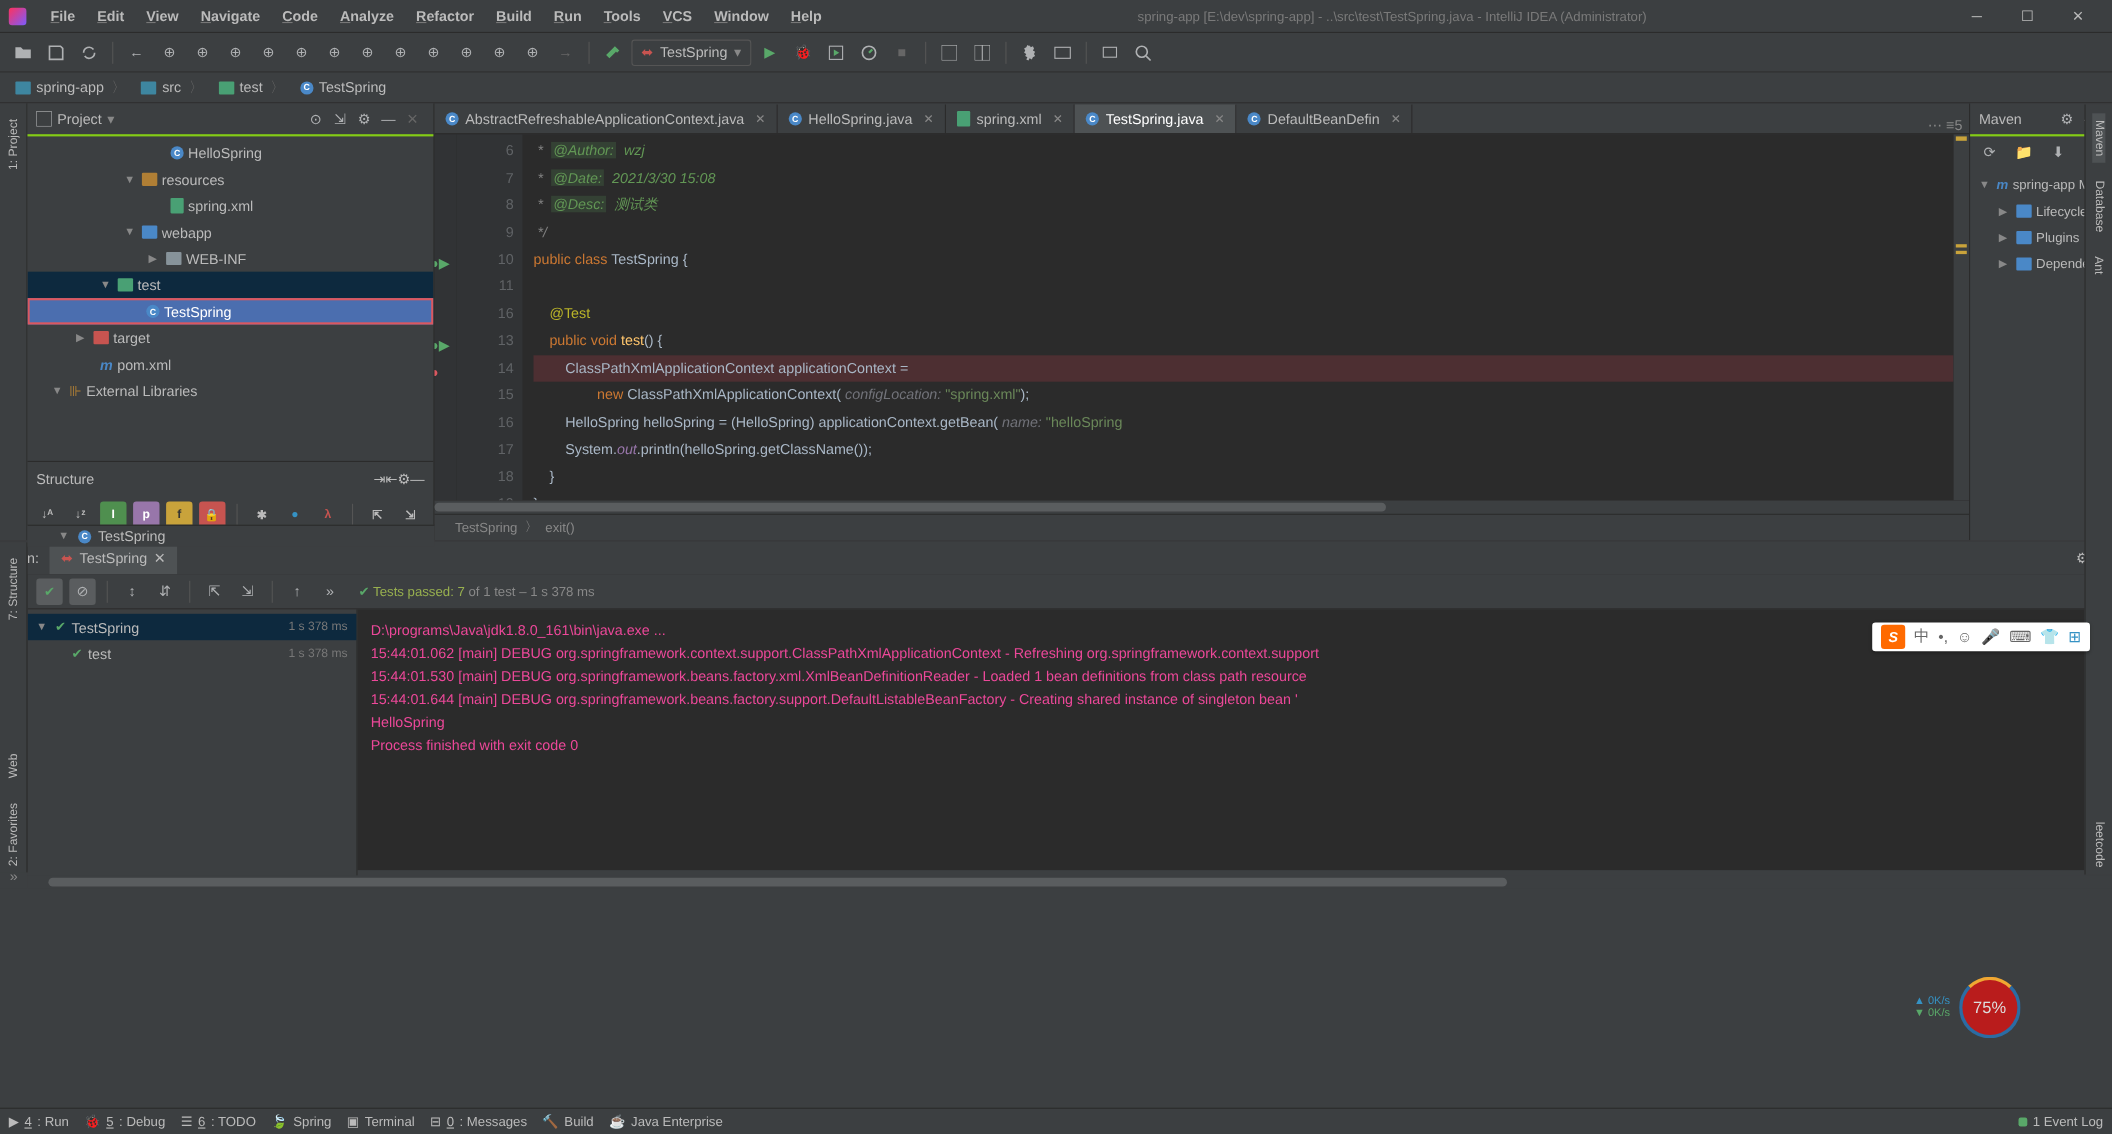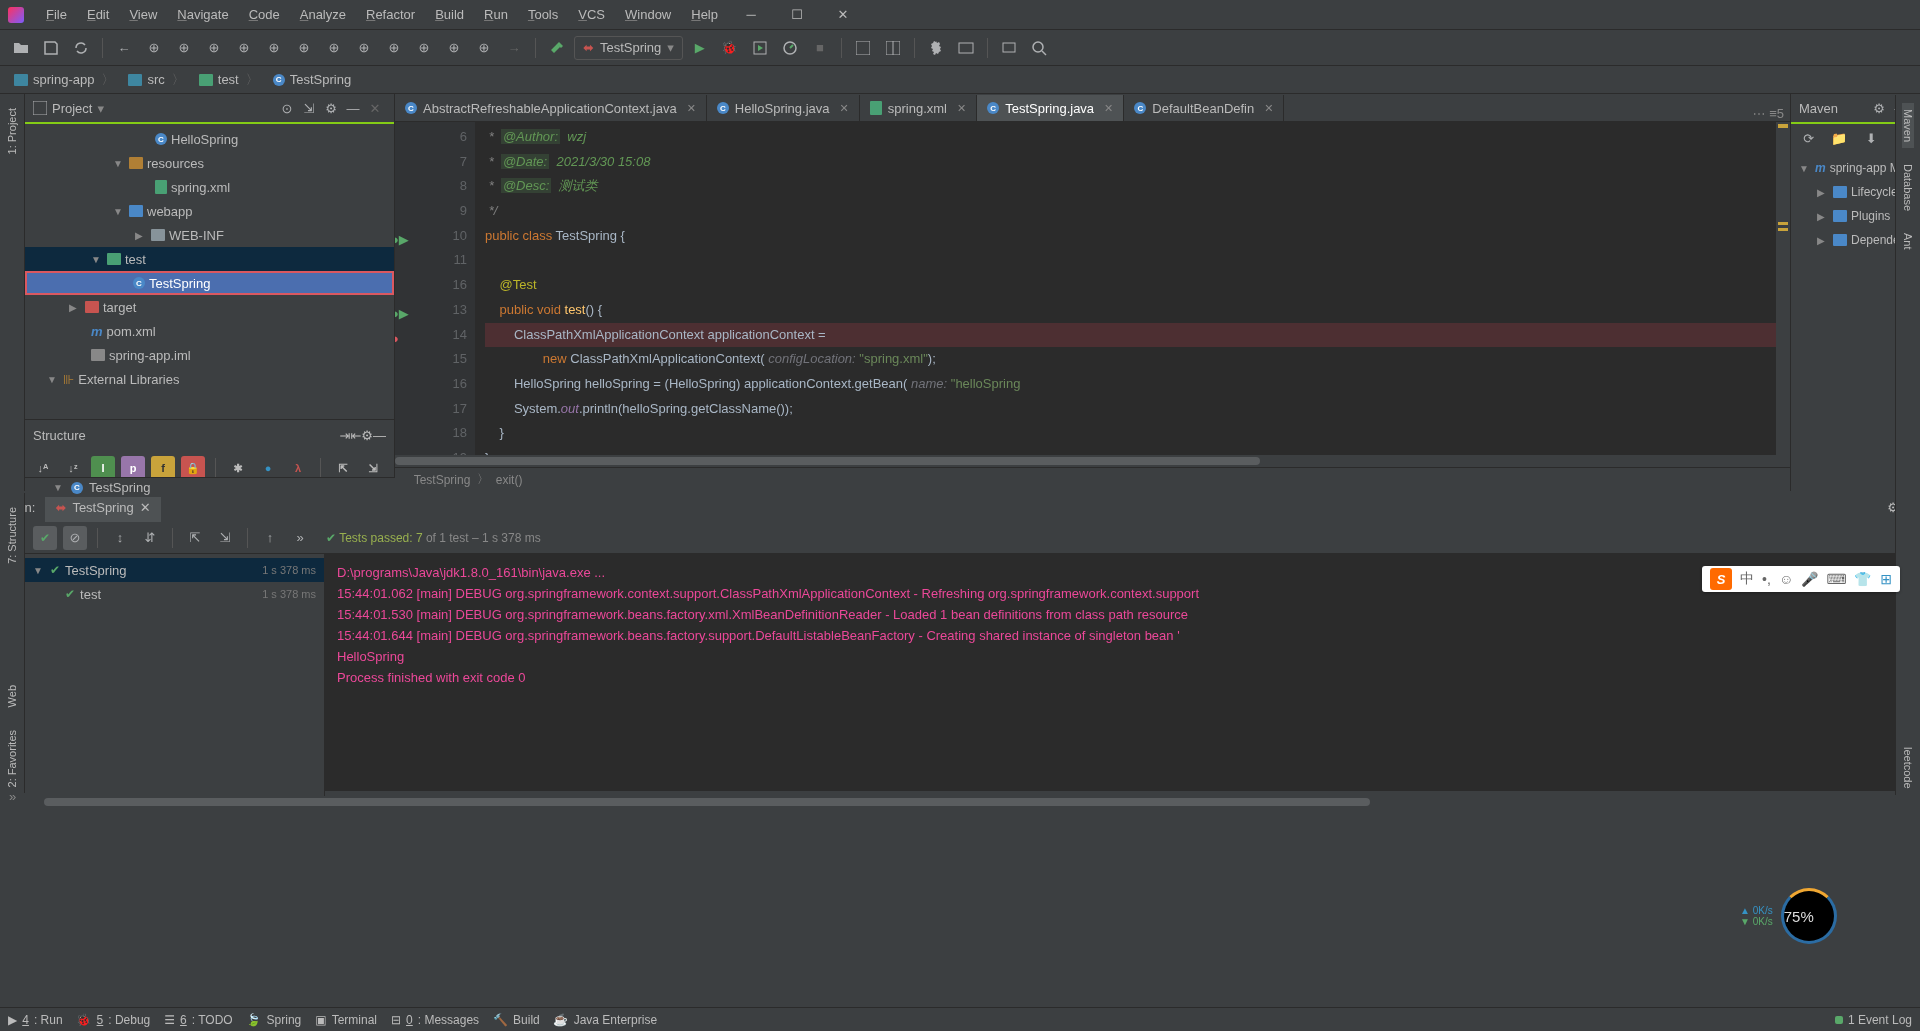--- a/index.html
+++ b/index.html
@@ -1,19 +1,19 @@
 <!DOCTYPE html>
 <html><head>
 <meta charset="utf-8">
 <style>
 * { margin:0; padding:0; box-sizing:border-box; font-family:"Segoe UI",Arial,sans-serif; user-select:none; }
 body { background:#3c3f41; color:#bbb; font-size:13px; width:1920px; height:1031px; overflow:hidden; position:relative; }
 .titlebar { height:30px; background:#3c3f41; display:flex; align-items:center; padding:0 8px; border-bottom:1px solid #2b2b2b; }
 .titlebar .logo { width:16px; height:16px; background:linear-gradient(135deg,#fe315d,#7b5cff); border-radius:3px; margin-right:12px; }
-.titlebar .menu-item { padding:0 10px; color:#bbb; cursor:pointer; height:30px; line-height:30px; }
+.titlebar .menu-item { padding:0 10px; color:#bbb; cursor:pointer; height:30px; line-height:30px;font-weight:bold; }
 .titlebar .menu-item u { text-decoration:underline; text-decoration-color:#777; }
 .titlebar .title { flex:1; text-align:center; color:#7a7a7a; font-size:12px; }
 .titlebar .winbtn { width:46px; height:30px; display:flex; align-items:center; justify-content:center; color:#bbb; }
 .toolbar { height:36px; background:#3c3f41; display:flex; align-items:center; padding:0 8px; gap:4px; border-bottom:1px solid #2b2b2b; }
 .tbtn { width:26px; height:26px; display:flex; align-items:center; justify-content:center; color:#afb1b3; border-radius:3px; }
 .tsep { width:1px; height:20px; background:#555; margin:0 4px; }
 .run-combo { height:24px; background:#3c3f41; border:1px solid #555; border-radius:3px; padding:0 8px; display:flex; align-items:center; gap:6px; }
 .navbar { height:28px; background:#3c3f41; display:flex; align-items:center; padding:0 8px; border-bottom:1px solid #2b2b2b; }
 .crumb { display:flex; align-items:center; gap:5px; padding:0 6px; color:#bbb; }
 .crumb .chev { color:#666; margin:0 2px; }
@@ -84,21 +84,21 @@
 .check { color:#59a869; font-size:12px; }
 .console { flex:1; padding:8px 0 8px 12px; font-family:Consolas,monospace; font-size:13px; line-height:21px; color:#ec4899; white-space:pre; overflow:hidden; position:relative; }
 .statusbar { position:absolute; bottom:0; left:0; right:0; height:24px; background:#3c3f41; border-top:1px solid #2b2b2b; display:flex; align-items:center; padding:0 8px; gap:14px; font-size:12px; }
 .sitem { display:flex; align-items:center; gap:5px; color:#bbb; }
 .sitem u { text-decoration:underline; }
 .ime-bar { position:absolute; right:20px; top:566px; height:26px; background:#fff; border-radius:3px; display:flex; align-items:center; gap:8px; padding:0 8px; z-index:100; box-shadow:0 1px 3px rgba(0,0,0,.3); }
 .ime-bar .seg { color:#666; font-size:14px; }
 .ime-bar .s-badge { width:22px; height:22px; background:#ff6a00; color:#fff; border-radius:3px; display:flex; align-items:center; justify-content:center; font-weight:bold; font-style:italic; }
 .perf-widget { position:absolute; right:40px; bottom:80px; width:140px; height:70px; display:flex; align-items:center; gap:8px; z-index:50; }
 .perf-widget .rows { font-size:10px; color:#aaa; }
-.perf-widget .ring { width:56px; height:56px; border-radius:50%; border:3px solid #2b6ca3; border-top-color:#f0a732; display:flex; align-items:center; justify-content:flex-start; color:#ddd; font-size:15px; background:#000000; }
+.perf-widget .ring { width:56px; height:56px; border-radius:50%; border:3px solid #2b6ca3; border-top-color:#f0a732; display:flex; align-items:center; justify-content:center; color:#ddd; font-size:15px; background:#b91c1c; }
 .scrollbar-h { height:12px; background:#3c3f41; position:relative; }
 .scrollbar-h .thumb { position:absolute; top:2px; height:8px; background:#5a5d5f; border-radius:4px; }
 .folder-teal { width:14px; height:12px; background:#3e86a0; border-radius:1px; }
 svg { display:block; }
 </style>
 </head>
 <body>
 
 <div class="titlebar">
   <div class="logo"></div>
@@ -110,20 +110,21 @@
       <div class="menu-item"><u>C</u>ode</div>
       <div class="menu-item"><u>A</u>nalyze</div>
       <div class="menu-item"><u>R</u>efactor</div>
       <div class="menu-item"><u>B</u>uild</div>
       <div class="menu-item"><u>R</u>un</div>
       <div class="menu-item"><u>T</u>ools</div>
       <div class="menu-item"><u>V</u>CS</div>
       <div class="menu-item"><u>W</u>indow</div>
       <div class="menu-item"><u>H</u>elp</div>
     </div>
+  <div class="title">spring-app [E:\dev\spring-app] - ..\src\test\TestSpring.java - IntelliJ IDEA (Administrator)</div>
   <div class="winbtn">─</div>
   <div class="winbtn">☐</div>
   <div class="winbtn">✕</div>
 </div>
 
 <div class="toolbar">
   <div class="tbtn">
       <svg width="16" height="16">
         <path d="M1 3h5l2 2h7v8H1z" fill="#afb1b3"></path>
       </svg>
@@ -294,24 +295,20 @@
           <span>TestSpring</span>
         </div>
       <div class="tree-row" style="padding-left:44px;">
           <span class="expander">▶</span>
           <span class="fico" style="background:#c75450;"></span>
           <span>target</span>
         </div>
       <div class="tree-row" style="padding-left:66px;">
           <span style="color:#4a88c7;font-weight:bold;font-style:italic;">m</span>
           <span>pom.xml</span>
-        </div>
-      <div class="tree-row" style="padding-left:66px;">
-          <span class="fico" style="background:#888;"></span>
-          <span>spring-app.iml</span>
         </div>
       <div class="tree-row" style="padding-left:22px;">
           <span class="expander">▼</span>
           <span style="color:#b07f35;">⊪</span>
           <span>External Libraries</span>
         </div>
     </div>
     <div class="structure-panel">
       <div class="structure-head">
         <div style="flex:1;color:#bbb;">Structure</div>

